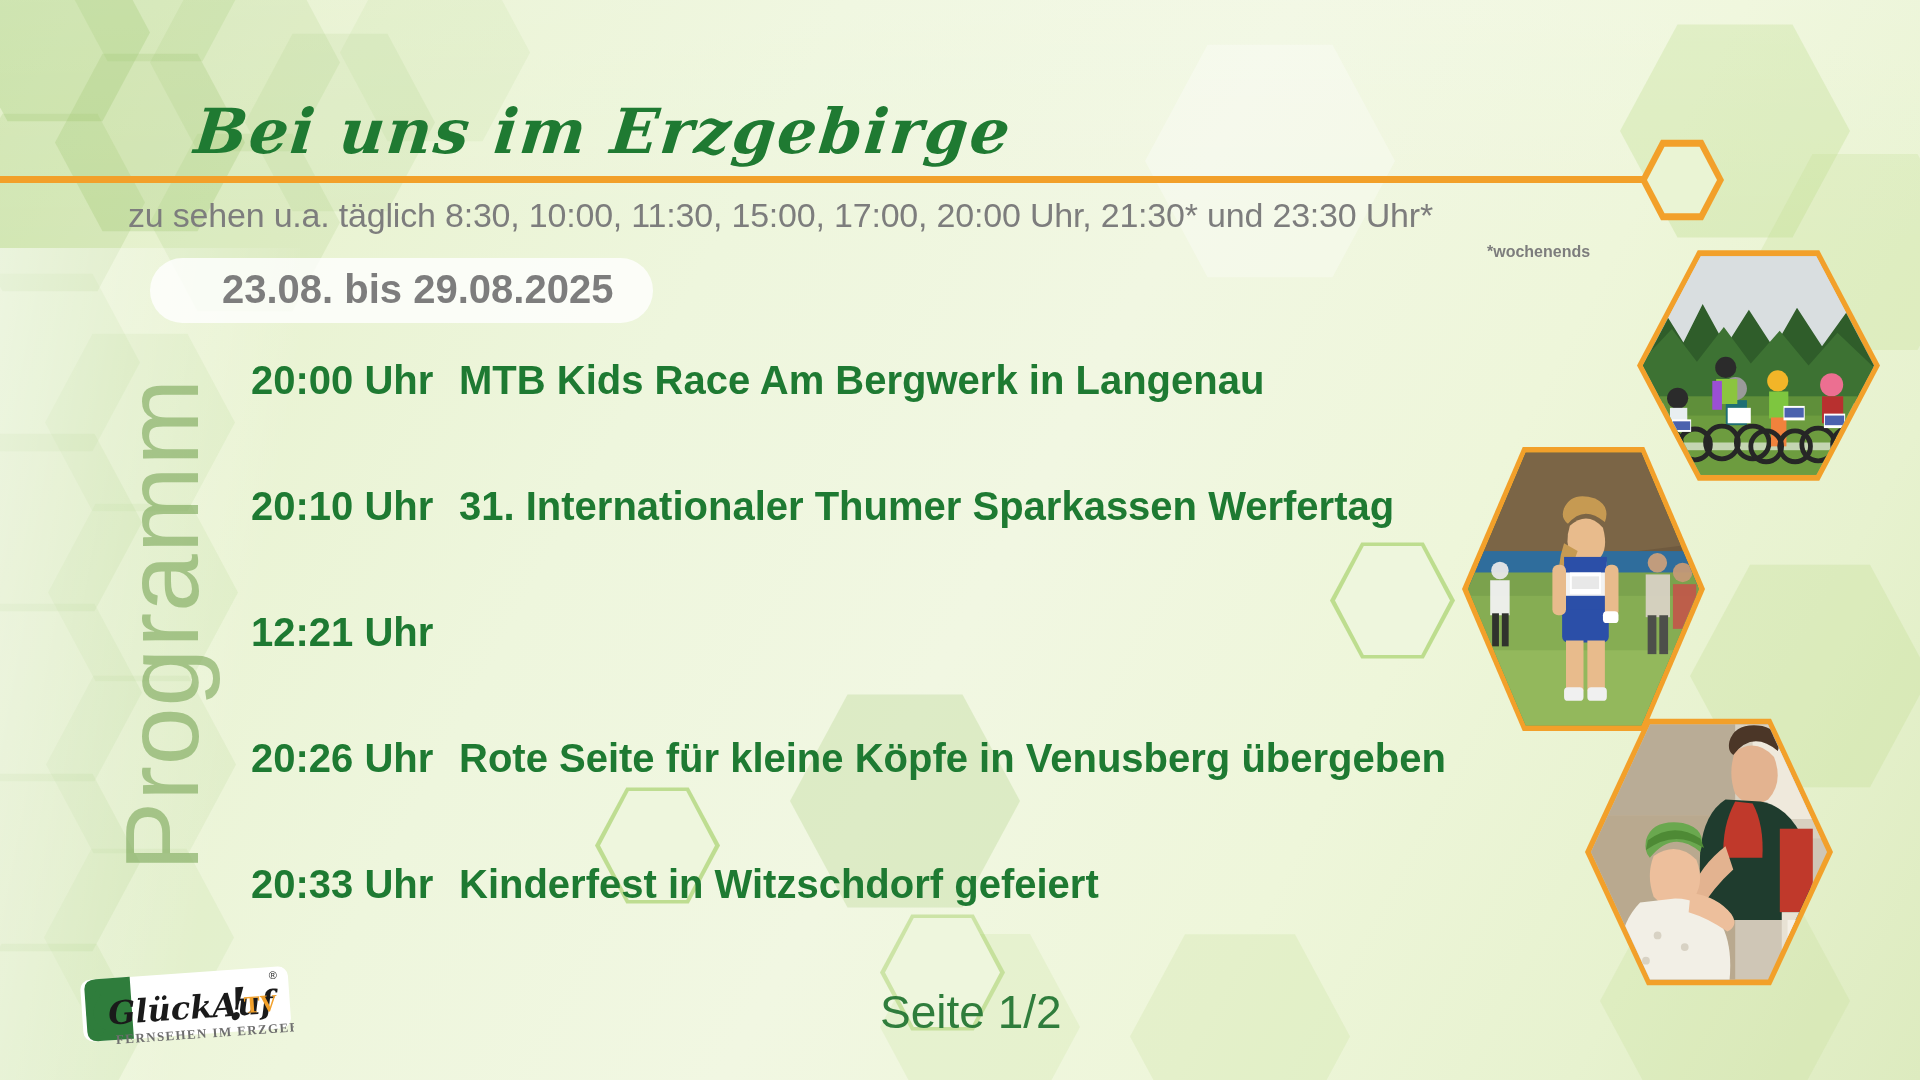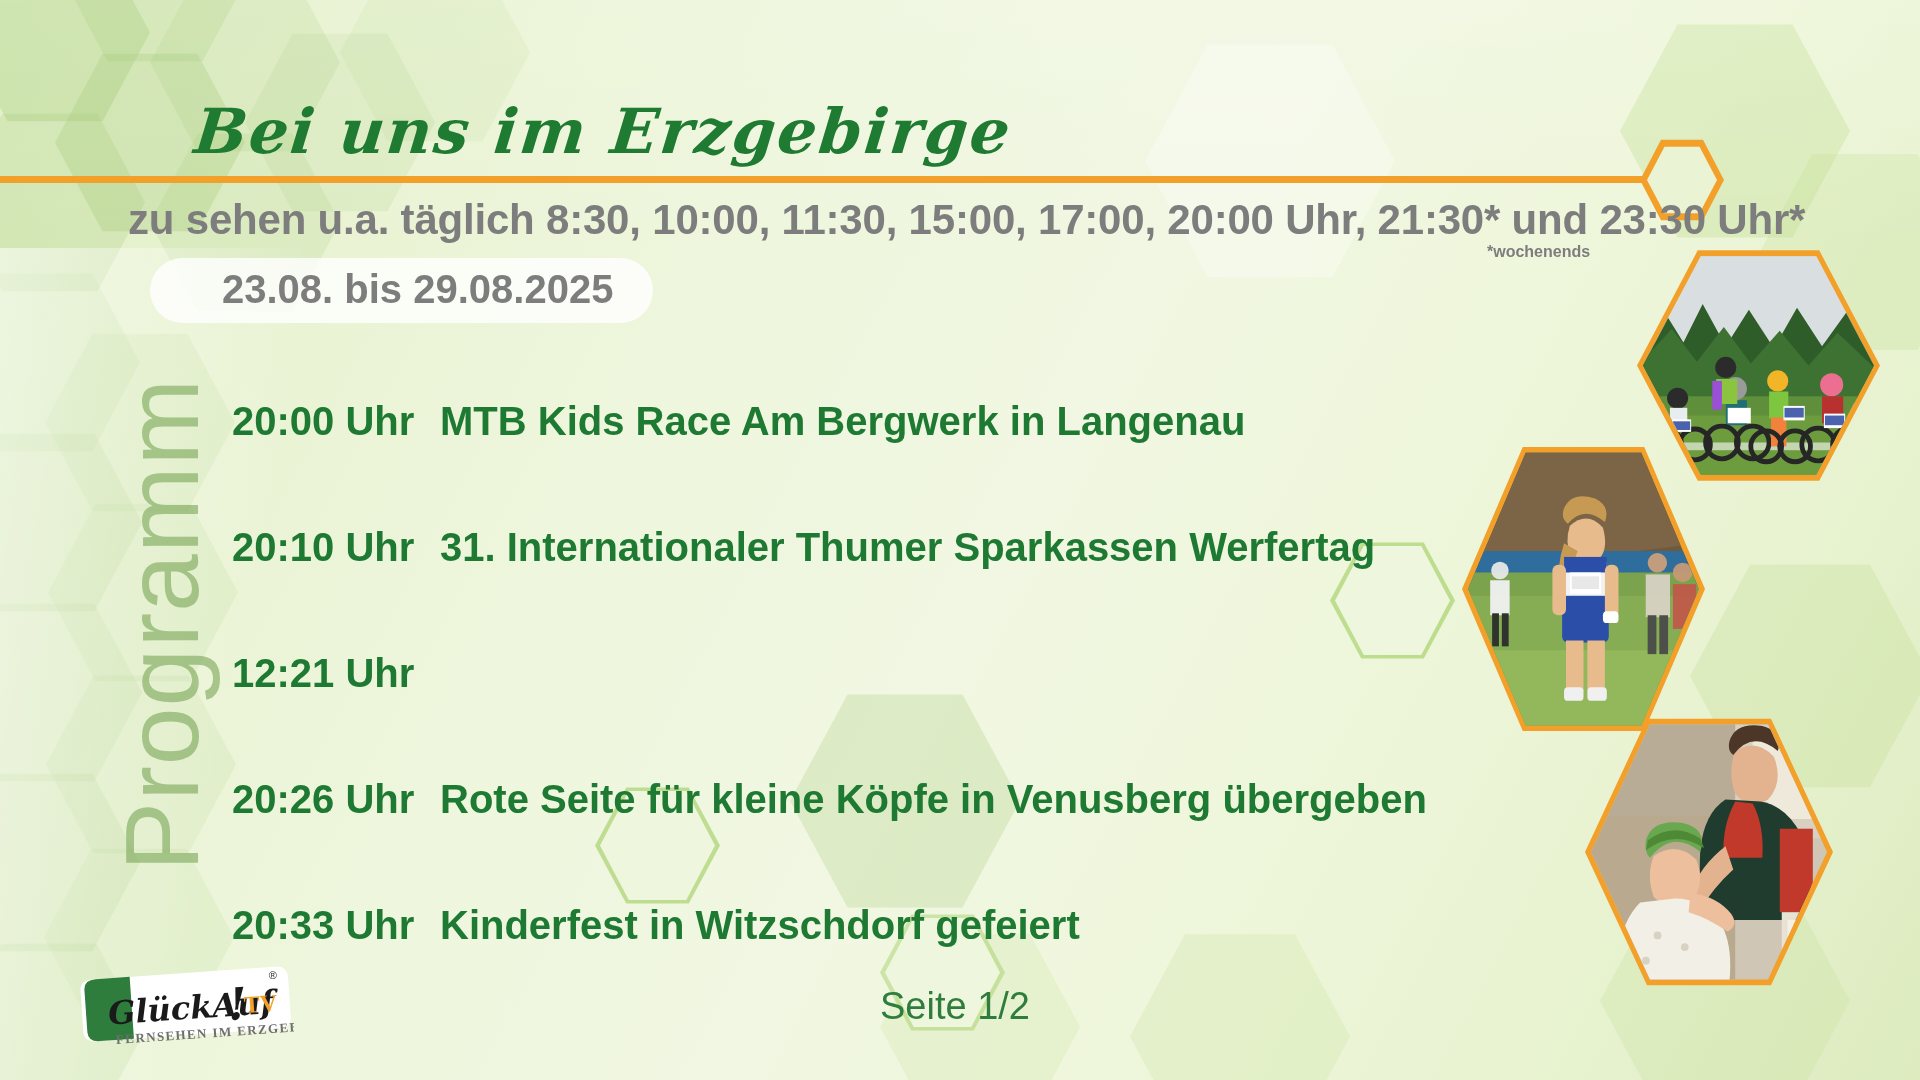--- a/index.html
+++ b/index.html
@@ -117,22 +117,22 @@
     right: 7px;
     bottom: 7px;
     background: #eaf4d4;
     clip-path: polygon(25% 1%, 75% 1%, 100% 50%, 75% 99%, 25% 99%, 0% 50%);
   }
 
   .airtimes {
     position: absolute;
     left: 128px;
     top: 196px;
-    font-size: 42px;
-    font-weight: 700;
+    font-size: 34px;
+    font-weight: 400;
     color: #7d7d7d;
     white-space: nowrap;
     letter-spacing: -0.2px;
     z-index: 6;
   }
   .footnote {
     position: absolute;
     left: 1487px;
     top: 243px;
     font-size: 16px;
@@ -175,22 +175,23 @@
   
   .schedule {
     position: absolute;
     left: 232px;
     top: 358px;
     width: 1320px;
     z-index: 6;
   }
   .row {
     display: flex;
-    align-items: center;
+    align-items: flex-start;
     height: 126px;
+    margin-left: 19px;
   }
   .row .time {
     flex: 0 0 auto;
     width: 208px;
     font-size: 40px;
     font-weight: 700;
     color: #1e7a32;
     white-space: nowrap;
   }
   .row .title {
@@ -199,21 +200,21 @@
     font-weight: 700;
     color: #1e7a32;
     white-space: nowrap;
   }
 
   
   .page-indicator {
     position: absolute;
     left: 880px;
     top: 985px;
-    font-size: 38px;
+    font-size: 46px;
     font-weight: 400;
     color: #2f7d3c;
     z-index: 6;
   }
 
   
   .logo {
     position: absolute;
     left: 78px;
     top: 965px;

